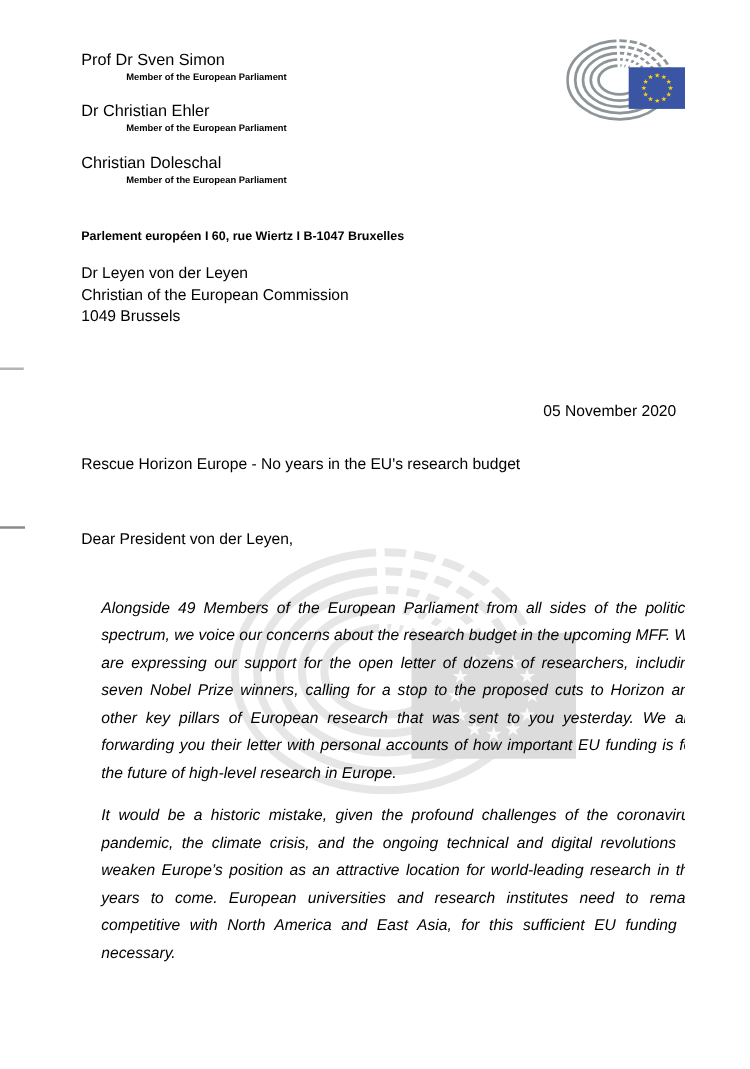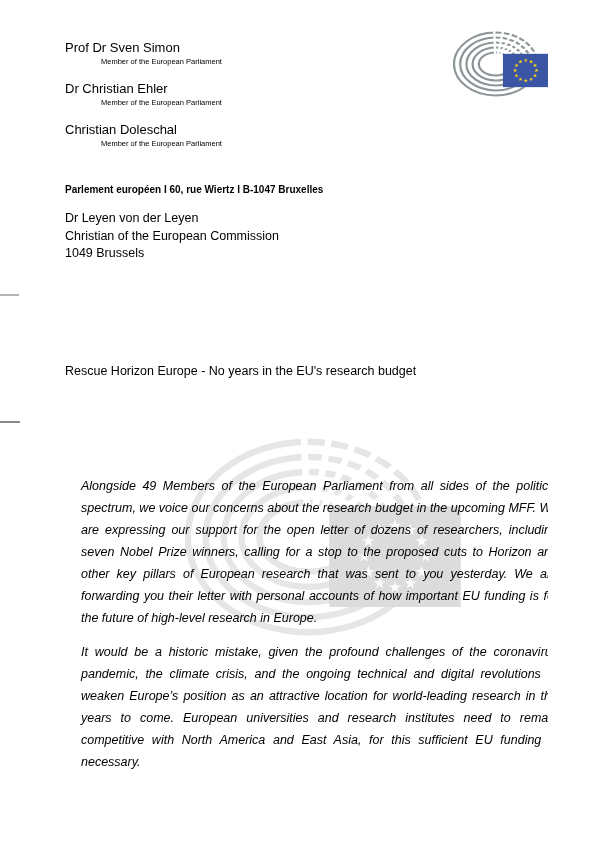--- a/index.html
+++ b/index.html
@@ -19,21 +19,21 @@
   .logo-color .flag{fill:#3b55a5;}
   .logo-color .star{fill:#ffd314;}
   .logo-wm .arcs{stroke:#e6e6e6;}
   .logo-wm .gaps{stroke:#ffffff;}
   .logo-wm .flag{fill:#dcdcdc;}
   .logo-wm .star{fill:#fbfbfb;}
   
   .senders{position:absolute;left:65px;top:40px;}
   .sender{margin-bottom:15px;}
   .sender-name{font-size:13px;line-height:16px;}
-  .sender-title{font-size:7.5px;font-weight:400;line-height:9px;margin-top:1px;padding-left:36px;}
+  .sender-title{font-size:7.5px;font-weight:700;line-height:9px;margin-top:1px;padding-left:36px;}
   .addr{position:absolute;left:65px;top:184px;font-size:10px;font-weight:700;text-align:right;}
   .recipient{position:absolute;left:65px;top:210px;font-size:12.5px;line-height:17.5px;}
   .daterow{position:absolute;left:65px;top:322px;width:476px;text-align:right;font-size:12.5px;}
   .subject{position:absolute;left:65px;top:364px;font-size:12.5px;}
   .salutation{position:absolute;left:65px;top:424px;font-size:12.5px;}
   .bodytext{
     position:absolute;left:65px;width:477px;margin:16px;
     font-size:12.5px;line-height:22px;text-align:justify;text-justify:inter-word;font-style:italic;
   }
   .p1{top:459px;}
@@ -139,20 +139,22 @@
   </div>
 
   <div class="addr">Parlement européen I 60, rue Wiertz I B-1047 Bruxelles</div>
 
   <div class="recipient">
     <div>Dr Leyen von der Leyen</div>
     <div>Christian of the European Commission</div>
     <div>1049 Brussels</div>
   </div>
 
+  <div class="daterow">05 November 2020</div>
 
   <div class="subject">Rescue Horizon Europe - No years in the EU's research budget</div>
 
+  <div class="salutation">Dear President von der Leyen,</div>
 
   <p class="bodytext p1">Alongside 49 Members of the European Parliament from all sides of the political spectrum, we voice our concerns about the research budget in the upcoming MFF. We are expressing our support for the open letter of dozens of researchers, including seven Nobel Prize winners, calling for a stop to the proposed cuts to Horizon and other key pillars of European research that was sent to you yesterday. We are forwarding you their letter with personal accounts of how important EU funding is for the future of high-level research in Europe.</p>
   <p class="bodytext p2">It would be a historic mistake, given the profound challenges of the coronavirus pandemic, the climate crisis, and the ongoing technical and digital revolutions to weaken Europe’s position as an attractive location for world-leading research in the years to come. European universities and research institutes need to remain competitive with North America and East Asia, for this sufficient EU funding is necessary.</p>
 
 </div>
 
 </body></html>

